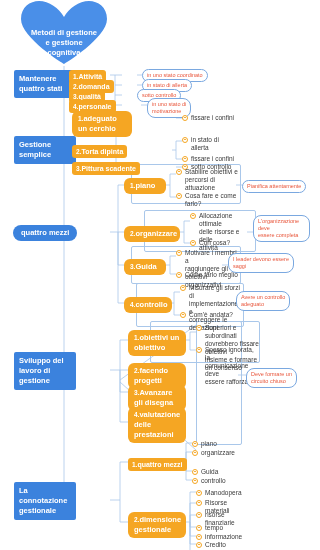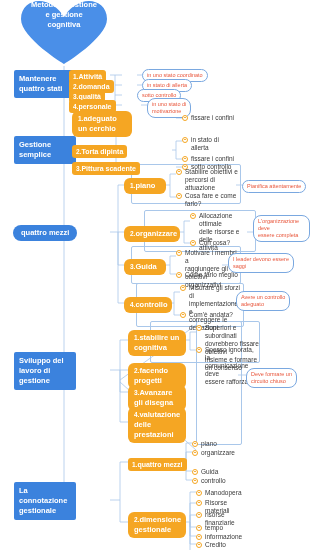--- a/index.html
+++ b/index.html
@@ -11,21 +11,21 @@
   }
   #canvas { position: relative; width: 310px; height: 550px; }
 
   svg.links { position: absolute; left: 0; top: 0; width: 310px; height: 550px; pointer-events: none; }
 
   
   .root {
     position: absolute;
     left: 17px; top: 0px;
     width: 94px; height: 66px;
-    display: flex; align-items: flex-start; justify-content: center;
+    display: flex; align-items: flex-end; justify-content: center;
   }
   .root .heart {
     position: absolute; inset: 0;
     background: #4a8fe8;
     clip-path: path("M47 64 C47 64 4 38 4 19 C4 7 13 1 22 1 C32 1 42 8 47 17 C52 8 62 1 72 1 C81 1 90 7 90 19 C90 38 47 64 47 64 Z");
   }
   .root .label {
     position: relative; z-index: 2;
     color: #ffffff; font-weight: bold; font-size: 7.5px;
     line-height: 10px; text-align: center; width: 70px;
@@ -344,21 +344,21 @@
 deviazioni</span>
   </div>
   <div class="leaf" style="left:180px; top:311px; width:62px;">
     <span class="bullet"></span>
     <span class="txt">Com'è andata?</span>
   </div>
   <div class="callout" style="left:236px; top:291px;">Avere un controllo
 adeguato</div>
 
   <div class="orange big" style="left:128px; top:330px; width:58px;">
-    <span class="num">1.</span><span>stabilire un cognitiva</span>
+    <span class="num">1.</span><span>obiettivi un obiettivo</span>
   </div>
   <div class="leaf" style="left:196px; top:324px; width:64px;">
     <span class="bullet"></span>
     <span class="txt">Superiori e subordinati
 dovrebbero fissare obiettivi
 insieme e formare un consenso</span>
   </div>
   <div class="leaf" style="left:196px; top:346px; width:64px;">
     <span class="bullet"></span>
     <span class="txt">Spesso ignorata, la

